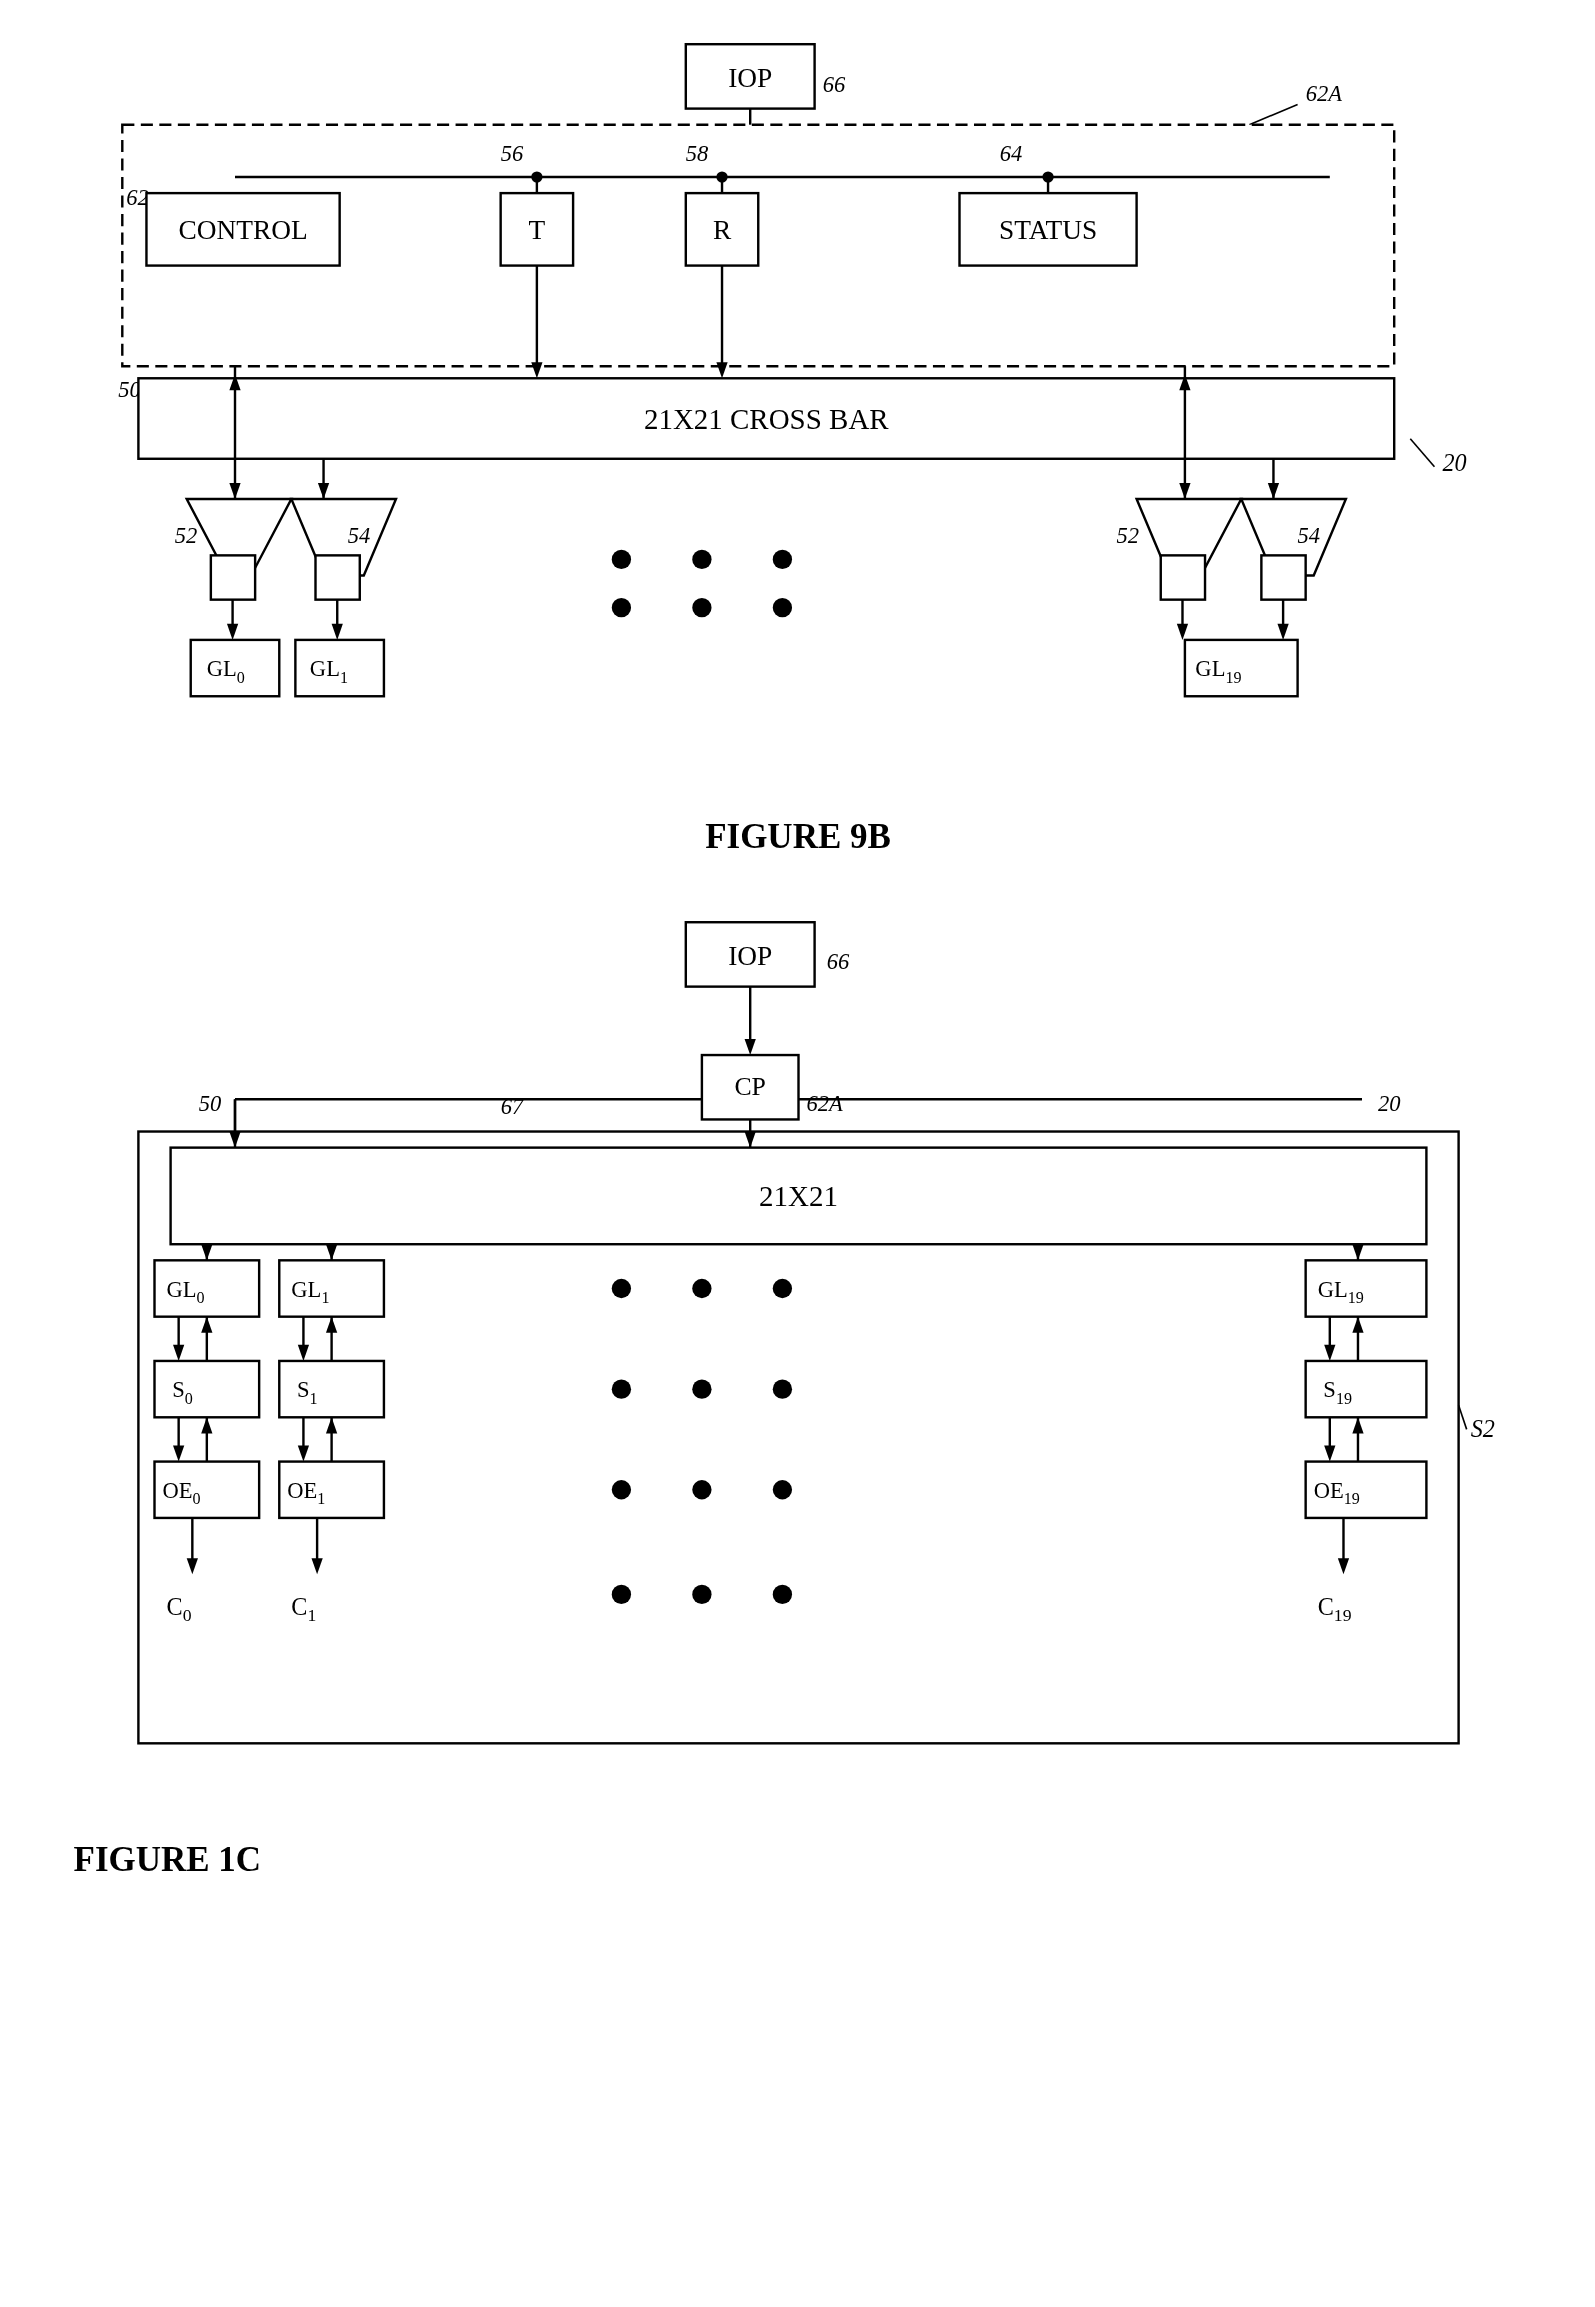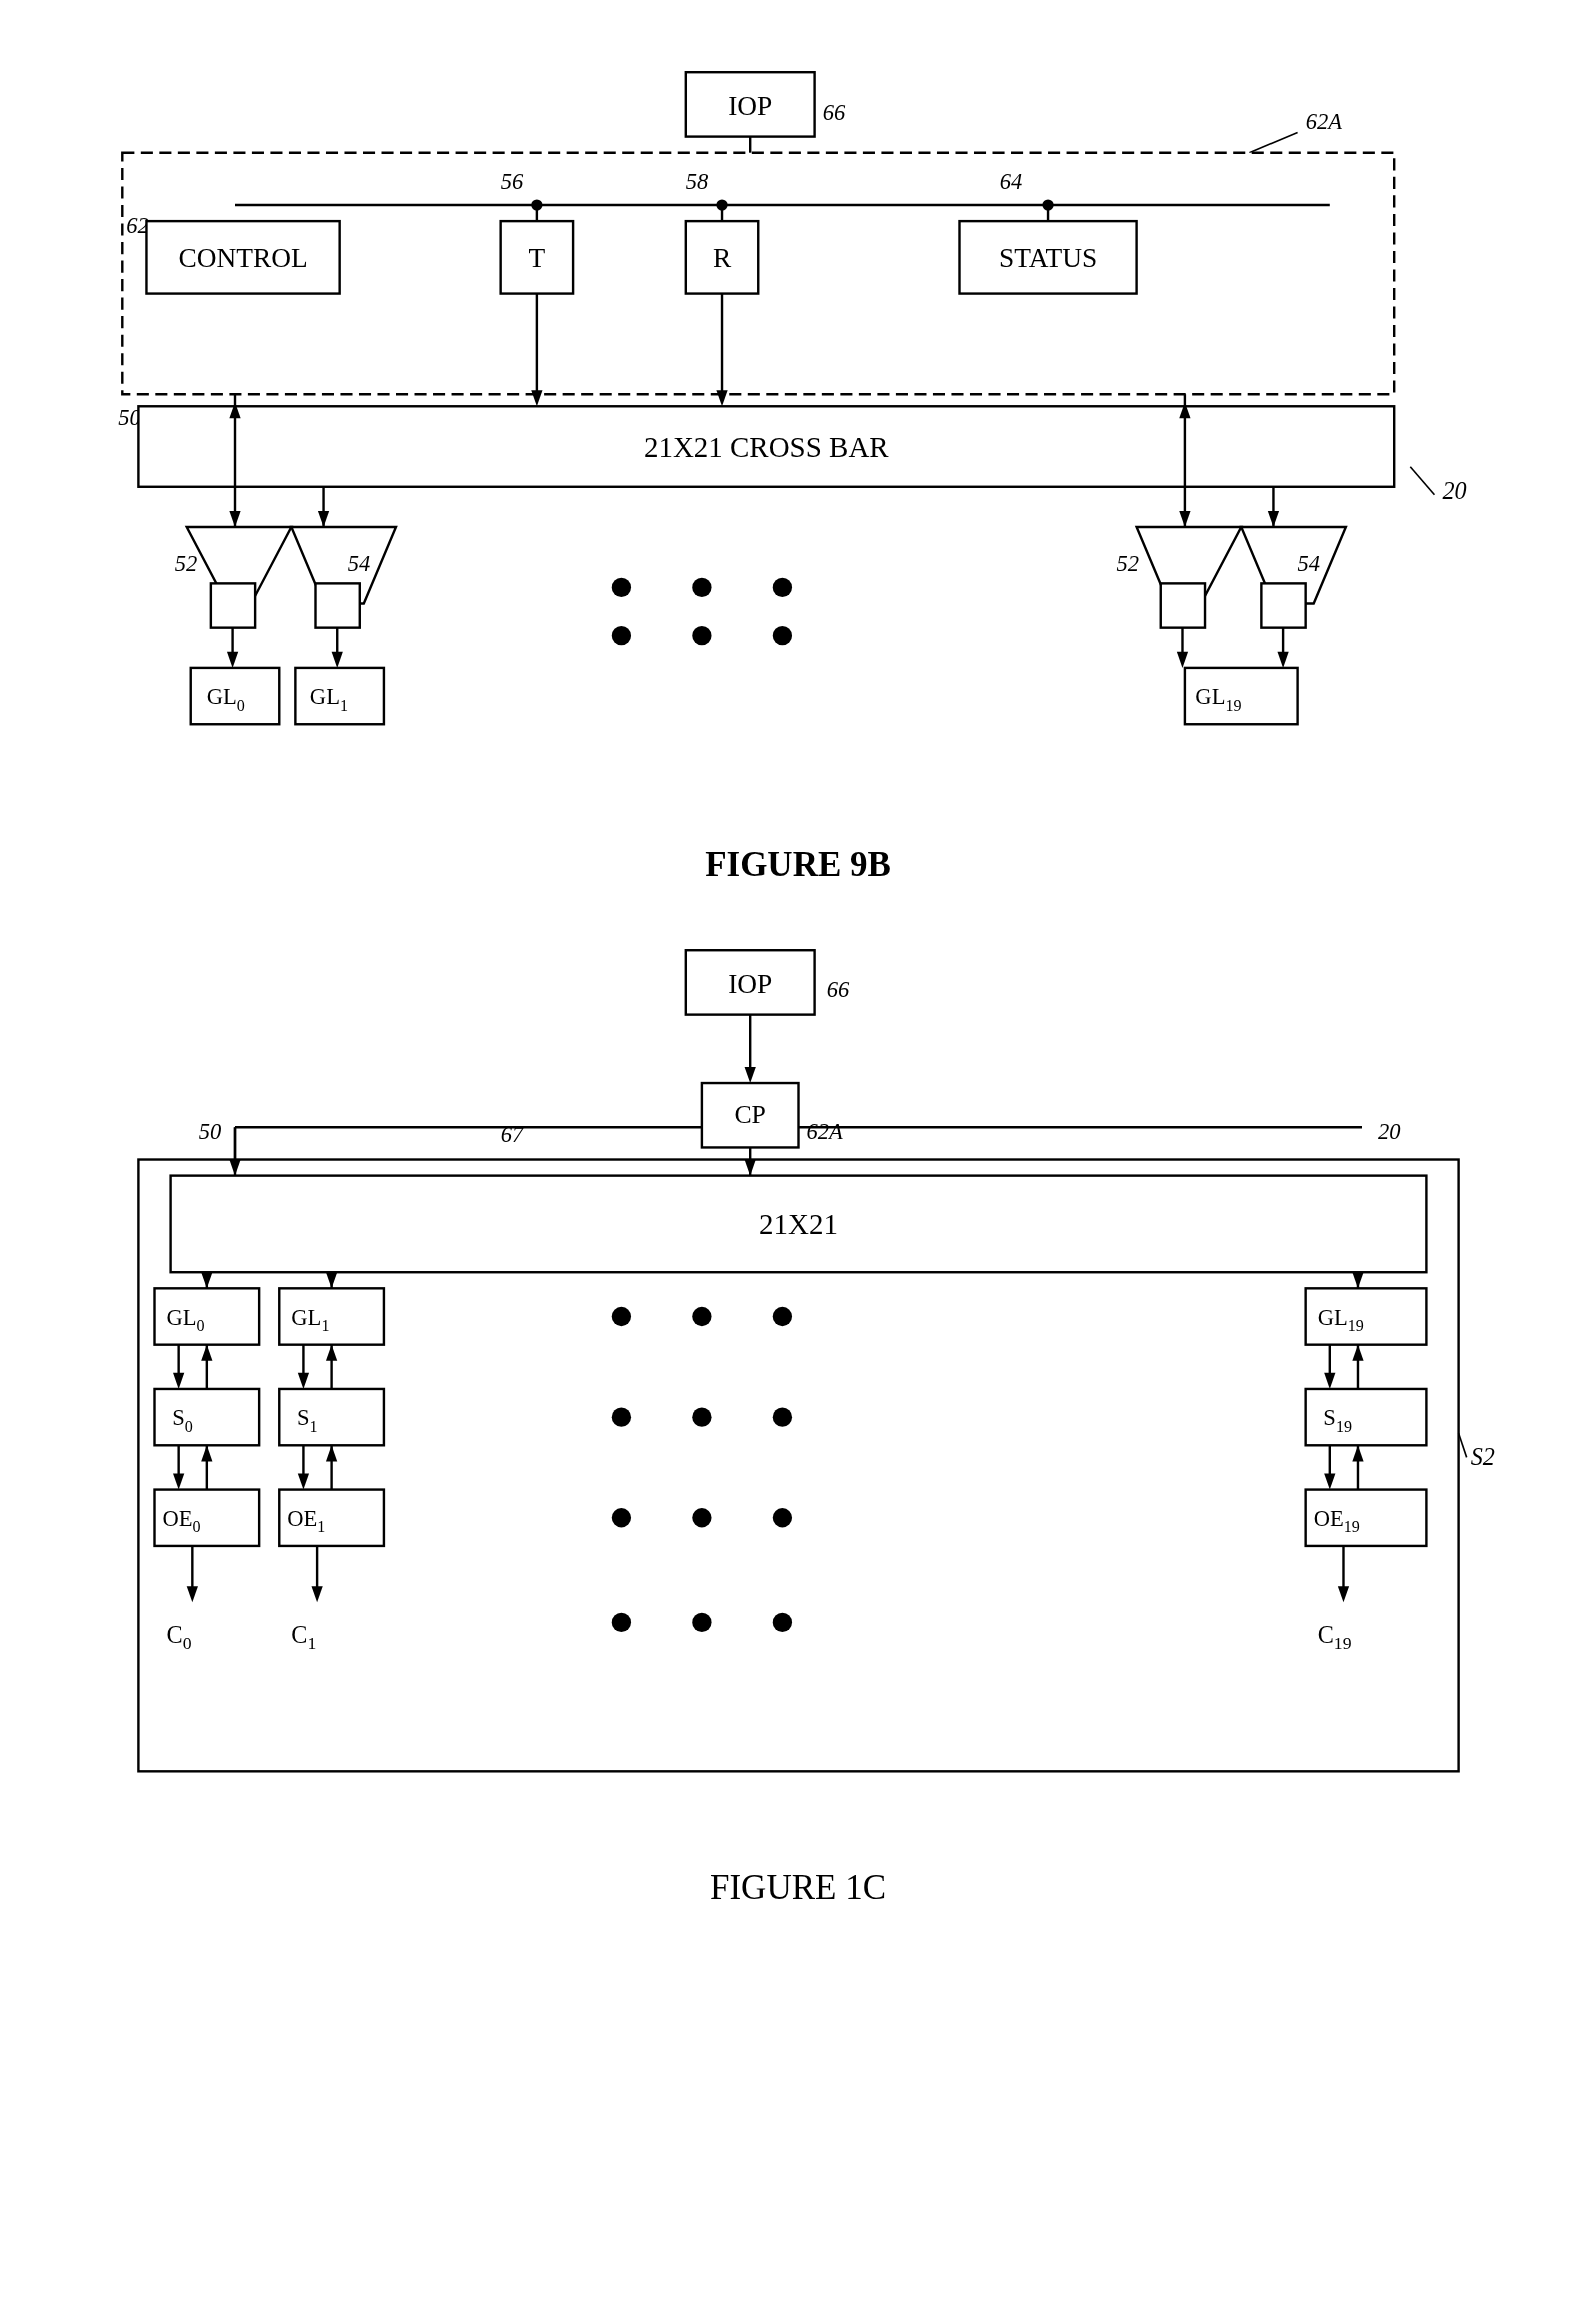--- a/index.html
+++ b/index.html
@@ -10,21 +10,21 @@
       min-height: 2307px;
       position: relative;
       overflow-x: hidden;
     }
 
     .page {
       width: 1596px;
       min-height: 2307px;
       background: #fff;
       position: relative;
-      padding: 48px 64px;
+      padding: 20px 64px;
     }
 
     svg {
       position: absolute;
       top: 0;
       left: 0;
       overflow: visible;
     }
 
     .figure-section {
@@ -313,17 +313,17 @@
       <polygon points="1595,440 1588,420 1602,420" fill="black"></polygon>
 
       <line x1="840" y1="265" x2="840" y2="300" stroke="black" stroke-width="3"></line>
       <polygon points="840,300 833,280 847,280" fill="black"></polygon>
 
       <line x1="200" y1="240" x2="200" y2="300" stroke="black" stroke-width="3"></line>
       <polygon points="200,300 193,280 207,280" fill="black"></polygon>
 
     </svg>
 
-    <div style="position:absolute; bottom:-48px; width:100%; text-align:center; font-size:35px; font-weight:normal; font-family:'Times New Roman',serif;">FIGURE 1C</div>
+    <div style="position:absolute; bottom:-48px; width:100%; font-size:35px; font-weight:bold; font-family:'Times New Roman',serif;">FIGURE 1C</div>
   </div>
 
 </div>
 
 
 </body></html>

